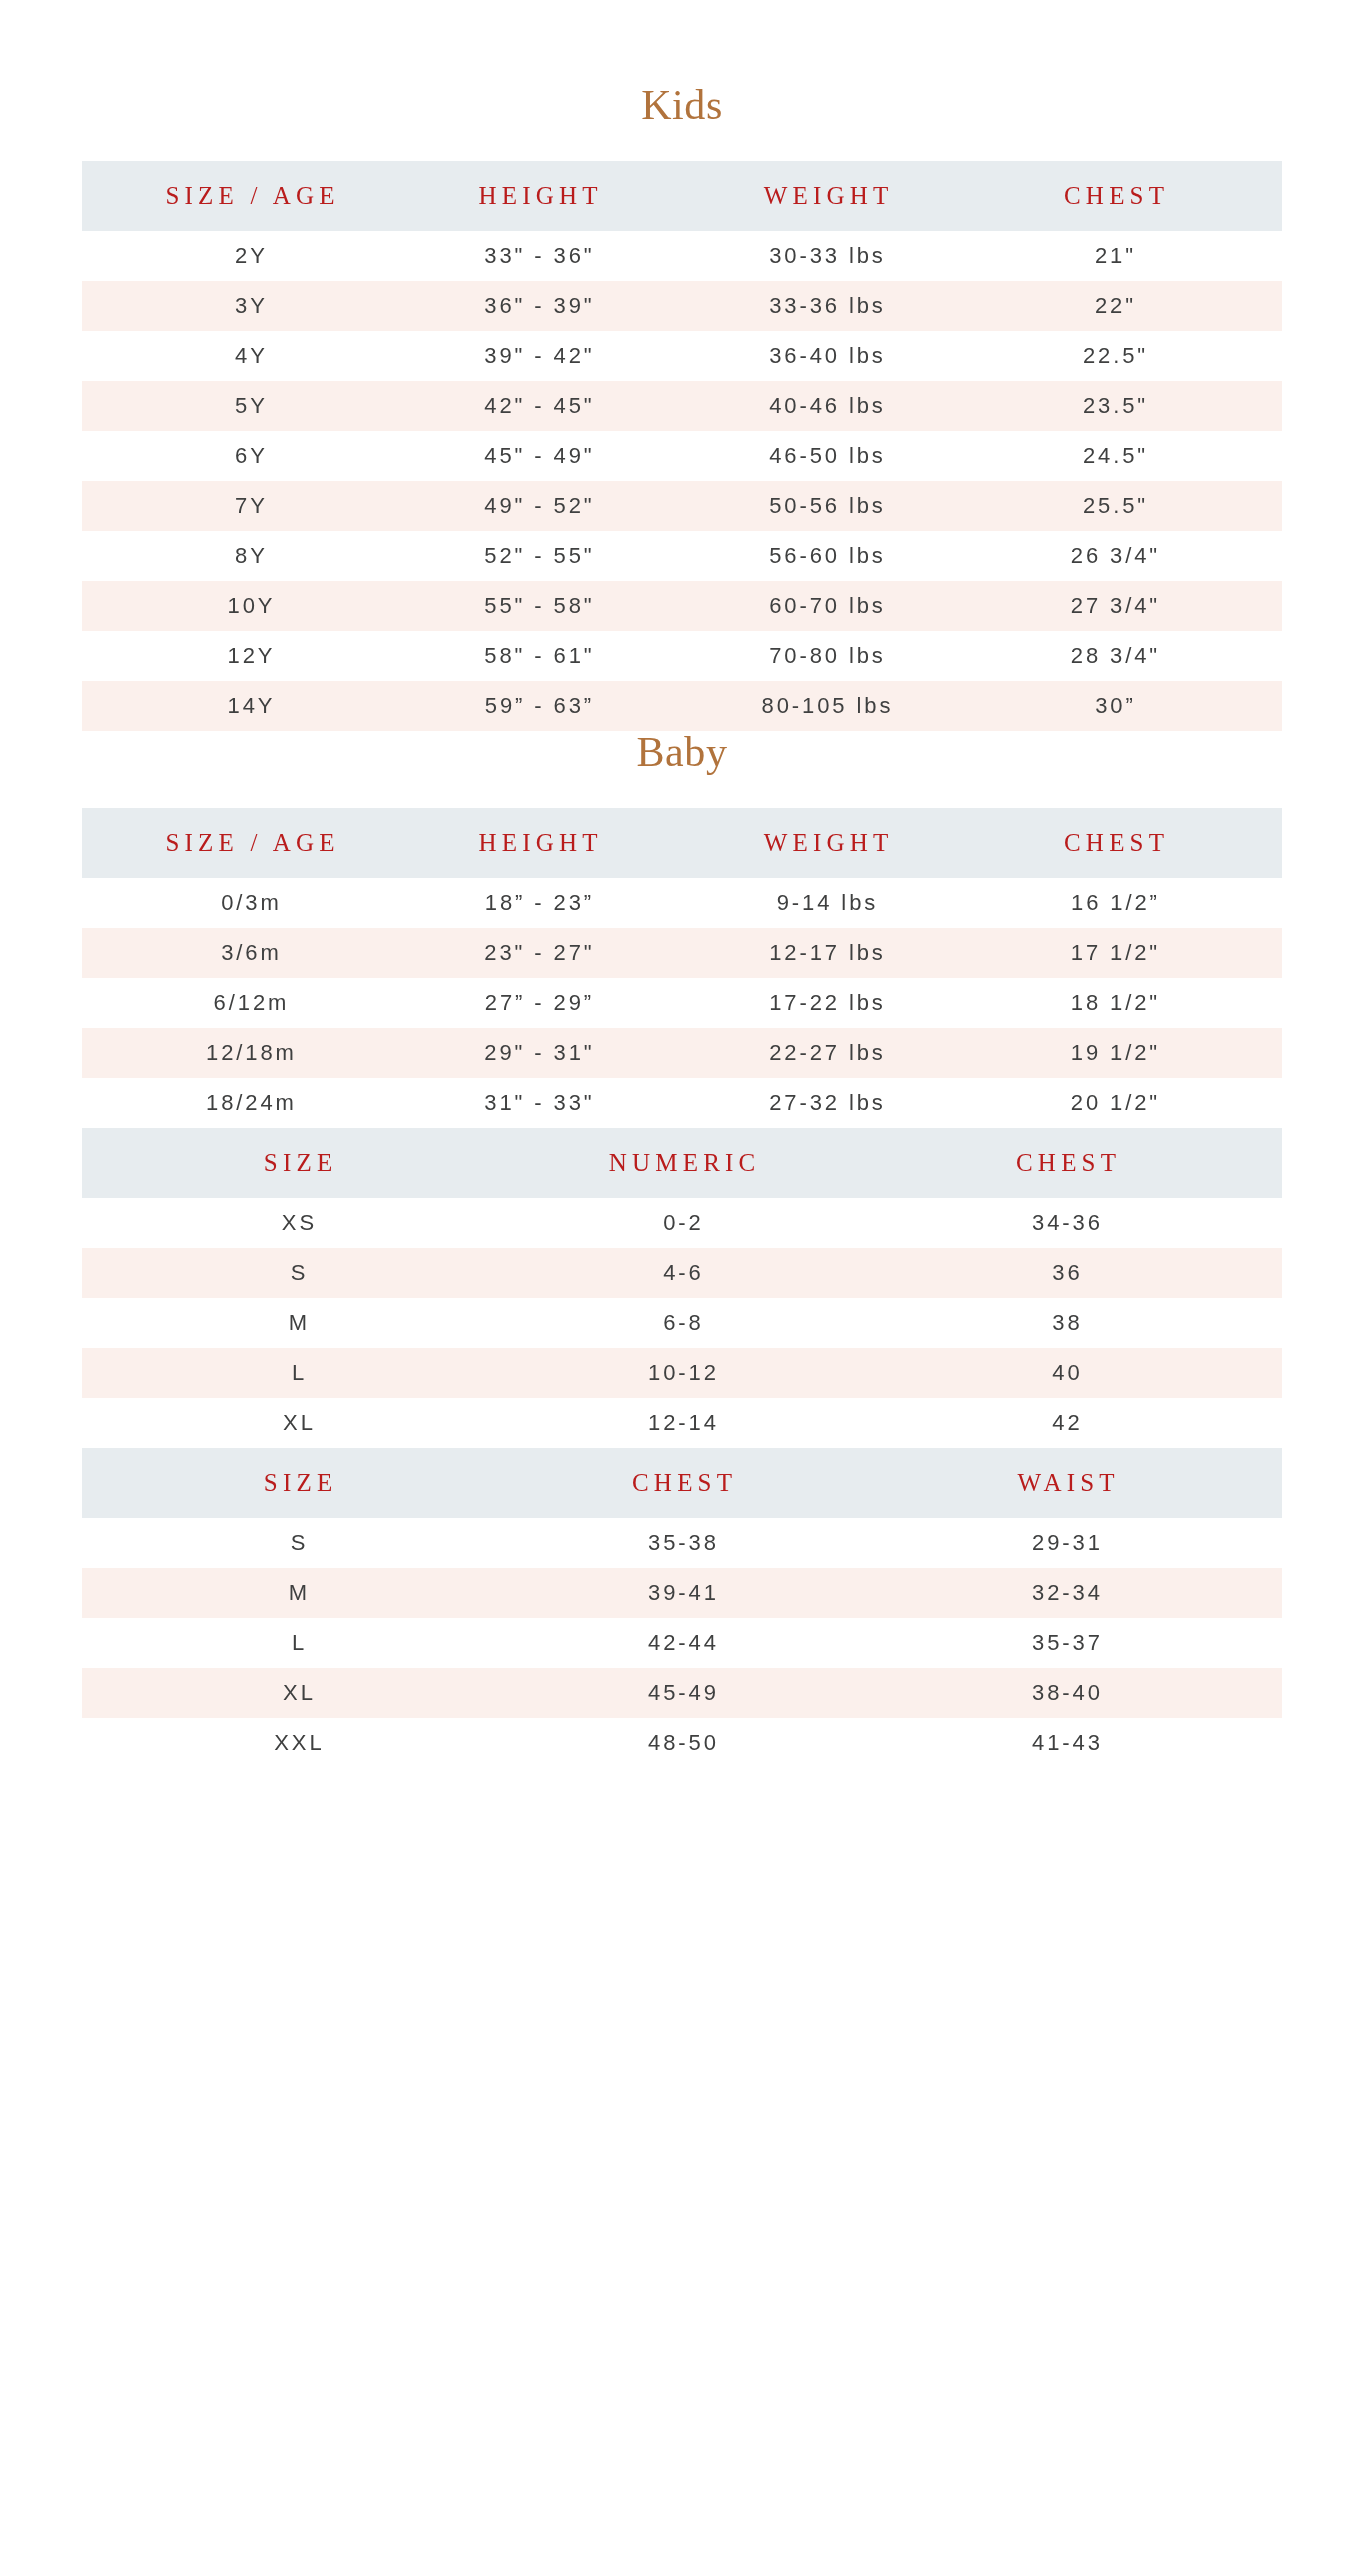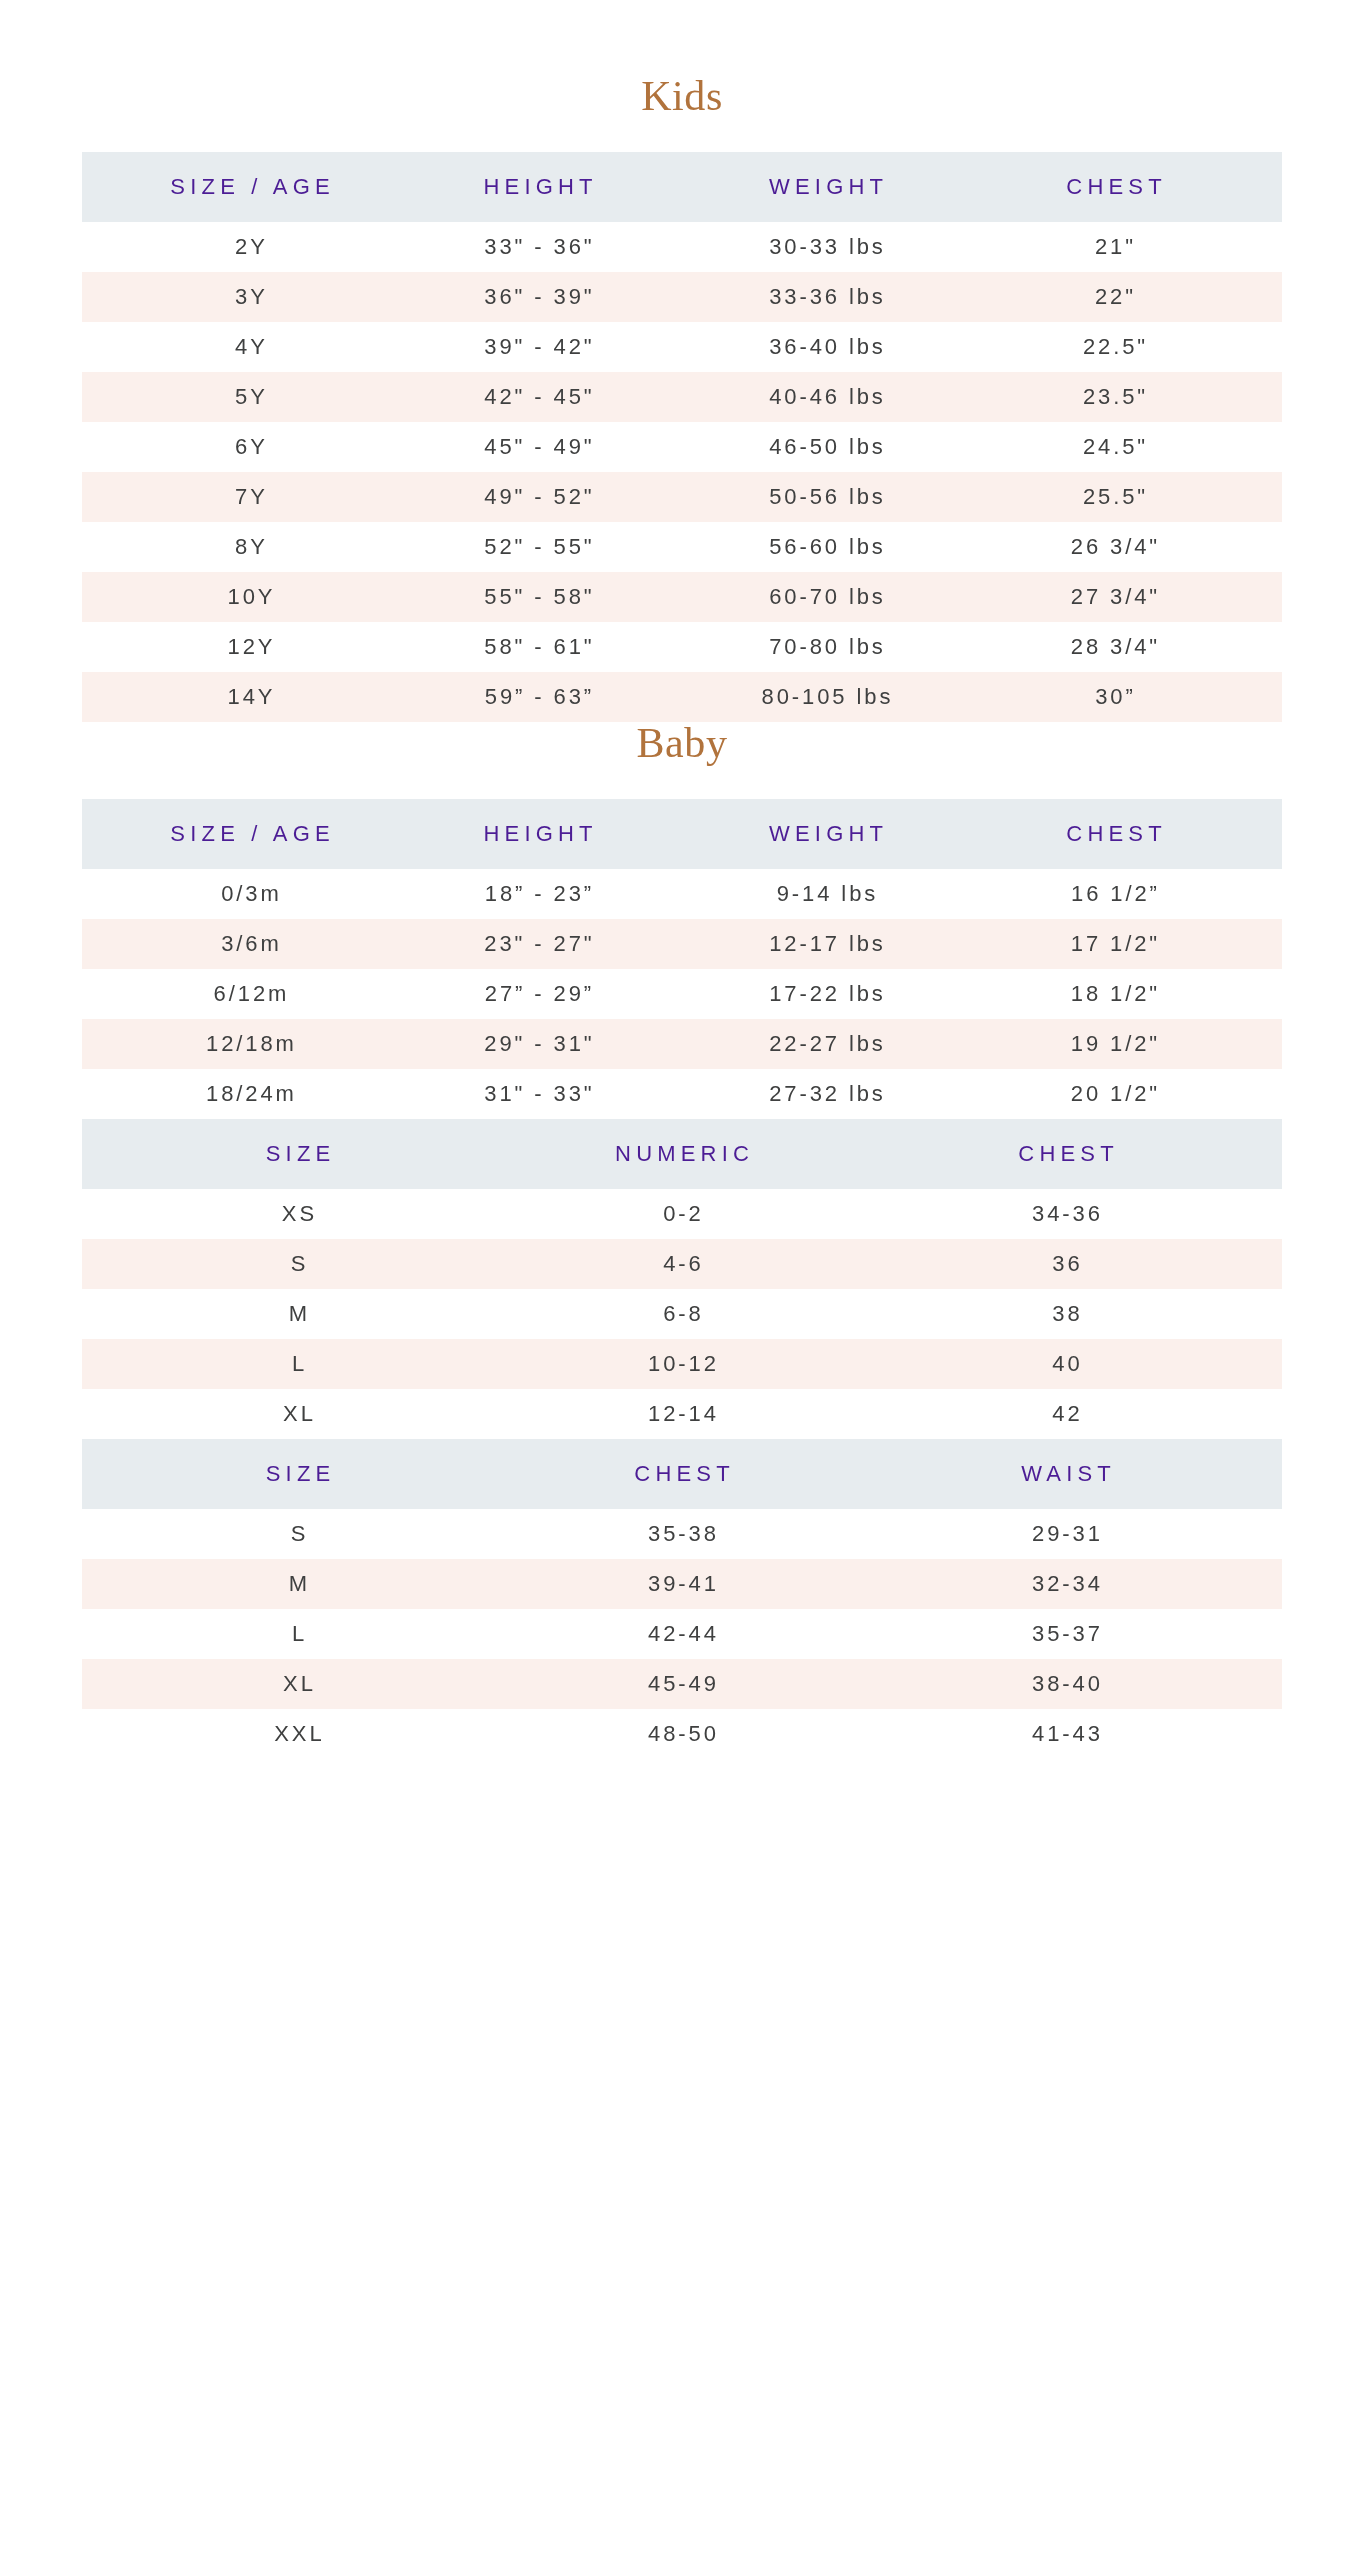--- a/index.html
+++ b/index.html
@@ -8,21 +8,21 @@
     height: 2576px;
     background: #ffffff;
     font-family: "Liberation Sans", sans-serif;
     overflow: hidden;
   }
   .page {
     box-sizing: border-box;
     padding: 68px 85px 0 82px;
   }
   .section { }
-  .section:first-child { margin-top: 7px; }
+  .section:first-child { margin-top: 16px; }
   .title {
     font-family: "Liberation Serif", serif;
     font-weight: 400;
     font-size: 42px;
     line-height: 42px;
     color: #b1733c;
     text-align: center;
     letter-spacing: 0.6px;
     margin: 0 0 35px 0;
   }
@@ -37,25 +37,25 @@
     height: 50px;
     display: grid;
     align-items: center;
     padding: 0 2%;
   }
   .cols-4 { grid-template-columns: repeat(4, 1fr); }
   .cols-3 { grid-template-columns: repeat(3, 1fr); }
   .tbody .tr:nth-child(even) { background: #fbf0ec; }
   .th {
     text-align: center;
-    font-family: Liberation Sans, sans-serif;
-    font-size: 22px;
+    font-family: Liberation Serif, serif;
+    font-size: 25px;
     letter-spacing: 5.2px;
     padding-left: 5.2px;
-    color: #4c1d95;
+    color: #b91c1c;
     white-space: nowrap;
   }
   .td {
     text-align: center;
     font-size: 22px;
     letter-spacing: 2.9px;
     padding-left: 2.9px;
     color: #3f4040;
     white-space: nowrap;
   }

